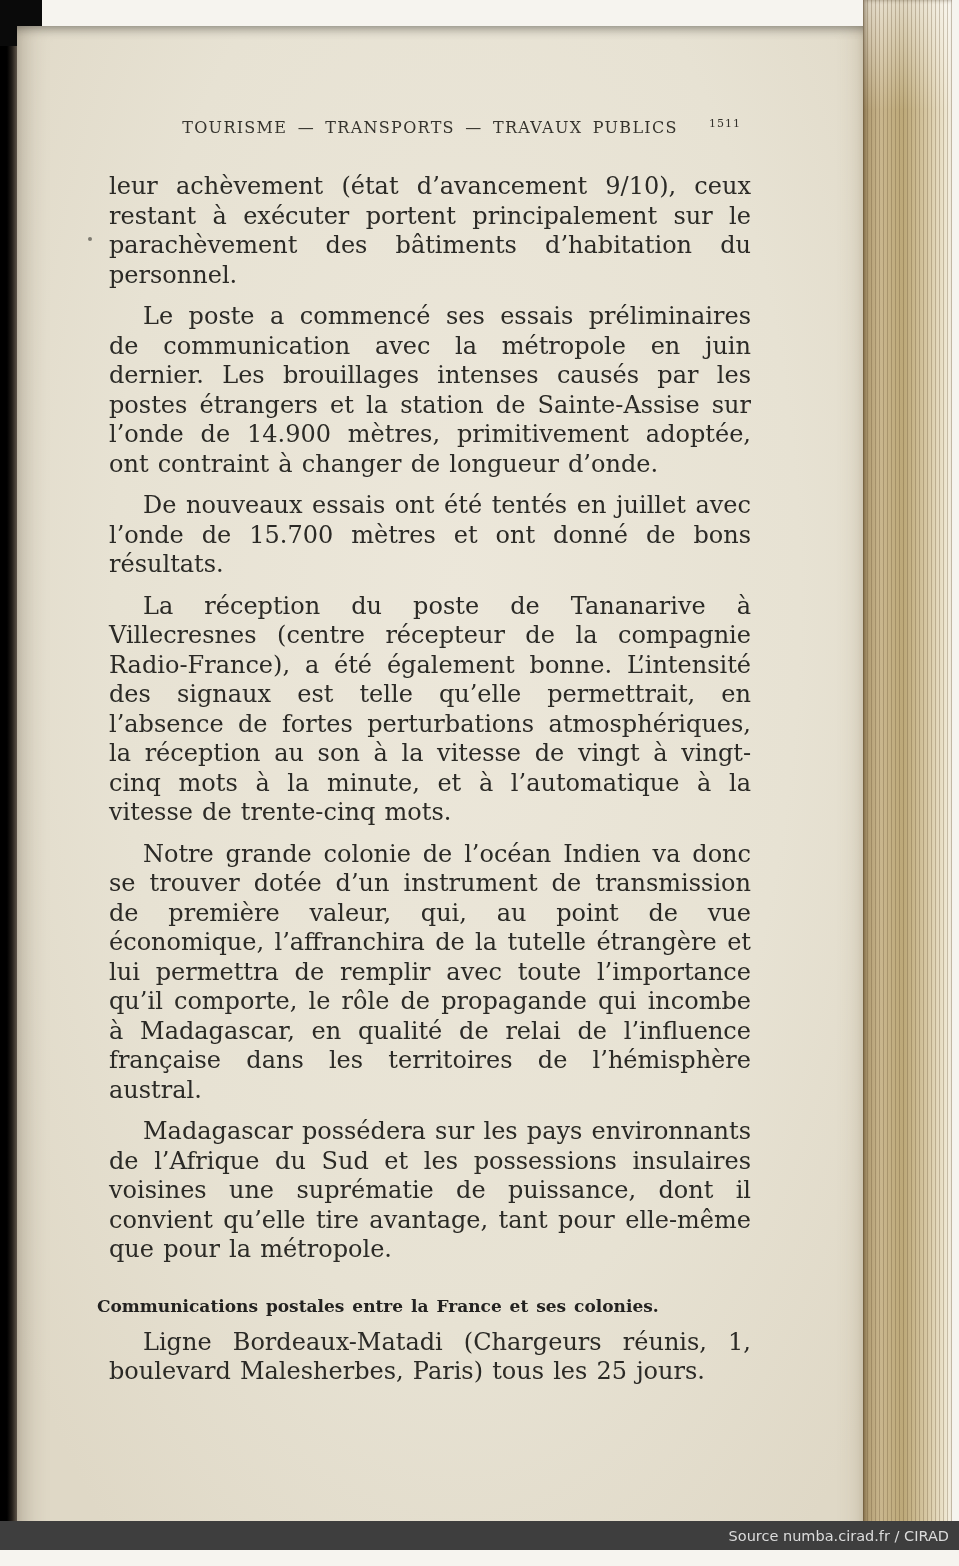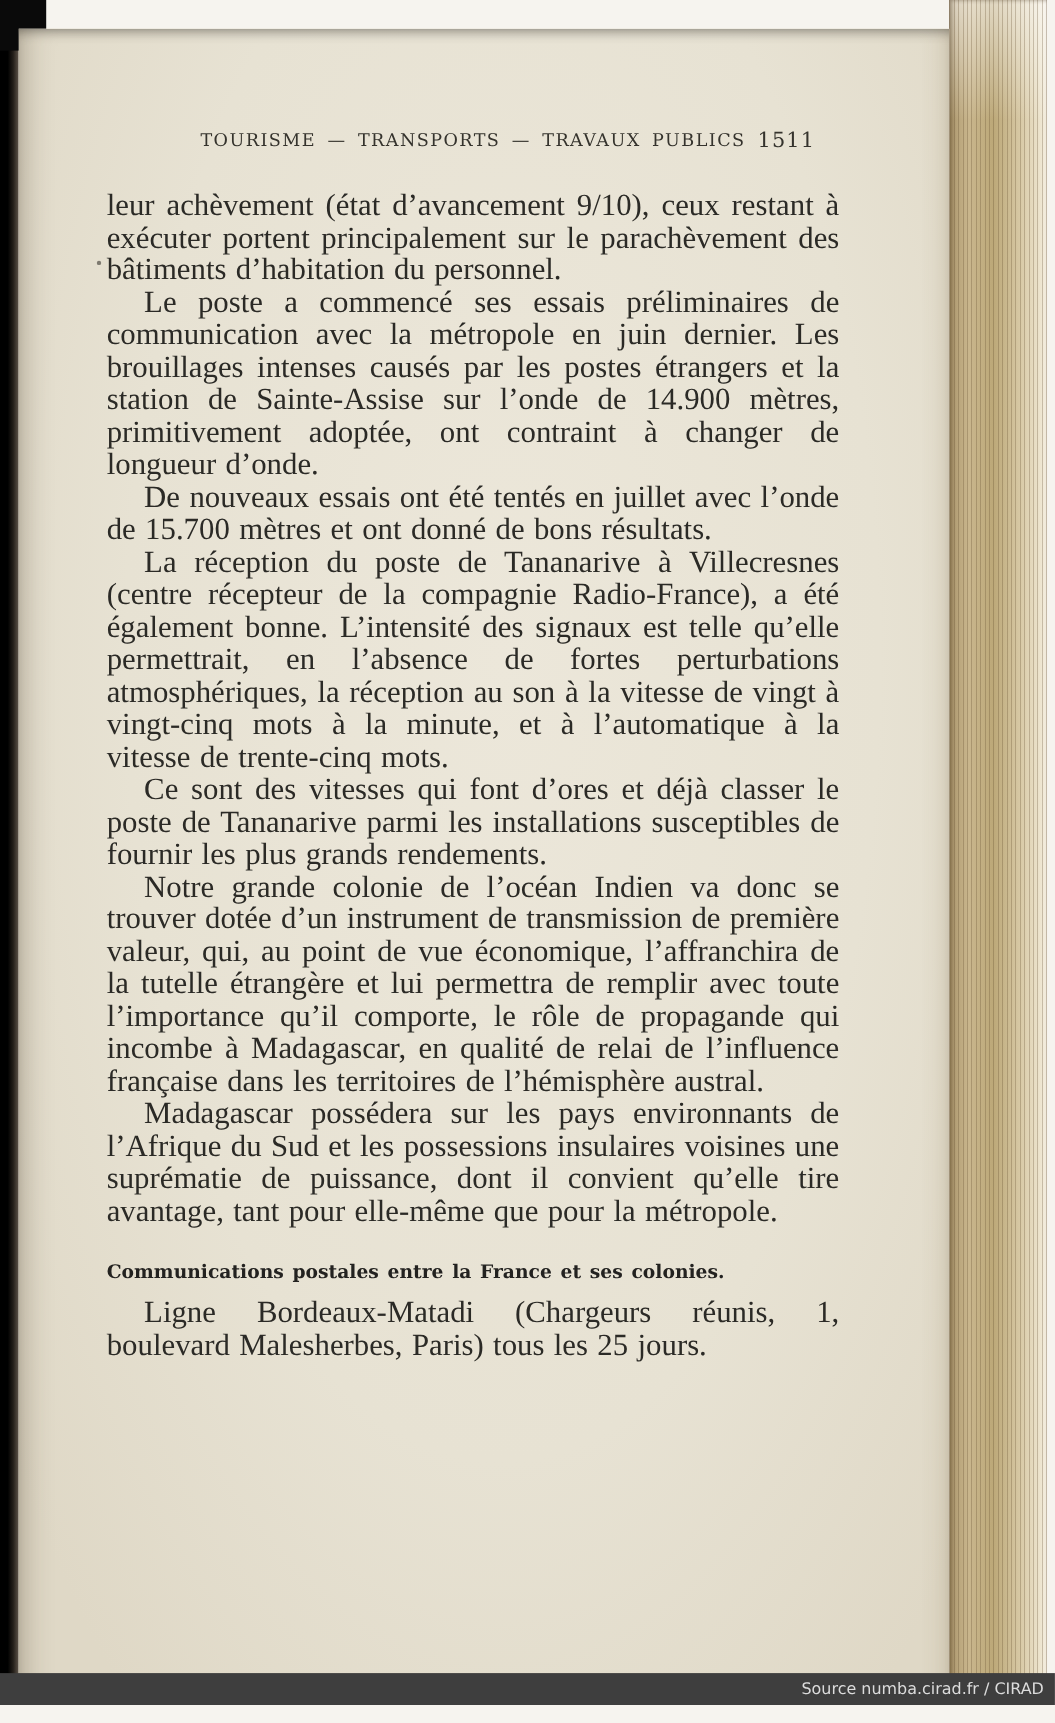--- a/index.html
+++ b/index.html
@@ -51,31 +51,30 @@
   .page-header {
     position: relative; height: 22px; margin-bottom: 32px;
     font-size: 16px; color: #35332d;
   }
   .running-title {
     display: block; text-align: center;
     letter-spacing: 1.3px; word-spacing: 4px;
   }
   .page-number {
     position: absolute; right: 22px; top: -1px;
-    font-size: 19px; letter-spacing: 1px;
+    font-size: 11px; letter-spacing: 1px;
   }
 
   .text-block { text-align: justify; }
   .para {
-    margin: 0; padding: 0;
-    font-size: 28px; line-height: 29.5px;
+    margin: 12px; padding: 0;
+    font-size: 24px; line-height: 29.5px;
     text-indent: 34px;
     text-align: justify;
     word-spacing: 1.5px;
-    font-family: Liberation Serif, serif;
   }
   .para.no-indent { text-indent: 0; }
 
   .section-heading {
     margin: 26px 0 0 0; padding: 0;
     font-size: 17px; font-weight: 700; color: #232220;
     line-height: 30px;
     word-spacing: 2px;
   }
   .subheading {
@@ -112,21 +111,20 @@
     <div class="page-header">
       <span class="running-title">TOURISME — TRANSPORTS — TRAVAUX PUBLICS</span>
       <span class="page-number">1511</span>
     </div>
 
     <div class="text-block">
       <p class="para no-indent">leur achèvement (état d’avancement 9/10), ceux restant à exécuter portent principalement sur le parachèvement des bâtiments d’habitation du personnel.</p>
       <p class="para">Le poste a commencé ses essais préliminaires de communication avec la métropole en juin dernier. Les brouillages intenses causés par les postes étrangers et la station de Sainte-Assise sur l’onde de 14.900 mètres, primitivement adoptée, ont contraint à changer de longueur d’onde.</p>
       <p class="para">De nouveaux essais ont été tentés en juillet avec l’onde de 15.700 mètres et ont donné de bons résultats.</p>
       <p class="para">La réception du poste de Tananarive à Villecresnes (centre récepteur de la compagnie Radio-France), a été également bonne. L’intensité des signaux est telle qu’elle permettrait, en l’absence de fortes perturbations atmosphériques, la réception au son à la vitesse de vingt à vingt-cinq mots à la minute, et à l’automatique à la vitesse de trente-cinq mots.</p>
-      <p class="para">Ce sont des vitesses qui font d’ores et déjà classer le poste de Tananarive parmi les installations susceptibles de fournir les plus grands rendements.</p>
       <p class="para">Notre grande colonie de l’océan Indien va donc se trouver dotée d’un instrument de transmission de première valeur, qui, au point de vue économique, l’affranchira de la tutelle étrangère et lui permettra de remplir avec toute l’importance qu’il comporte, le rôle de propagande qui incombe à Madagascar, en qualité de relai de l’influence française dans les territoires de l’hémisphère austral.</p>
       <p class="para">Madagascar possédera sur les pays environnants de l’Afrique du Sud et les possessions insulaires voisines une suprématie de puissance, dont il convient qu’elle tire avantage, tant pour elle-même que pour la métropole.</p>
     </div>
 
     <h2 class="section-heading">Communications postales entre la France et ses colonies.</h2>
 
 
     <p class="para section-para">Ligne Bordeaux-Matadi (Chargeurs réunis, 1, boulevard Malesherbes, Paris) tous les 25 jours.</p>
   </div>
 

